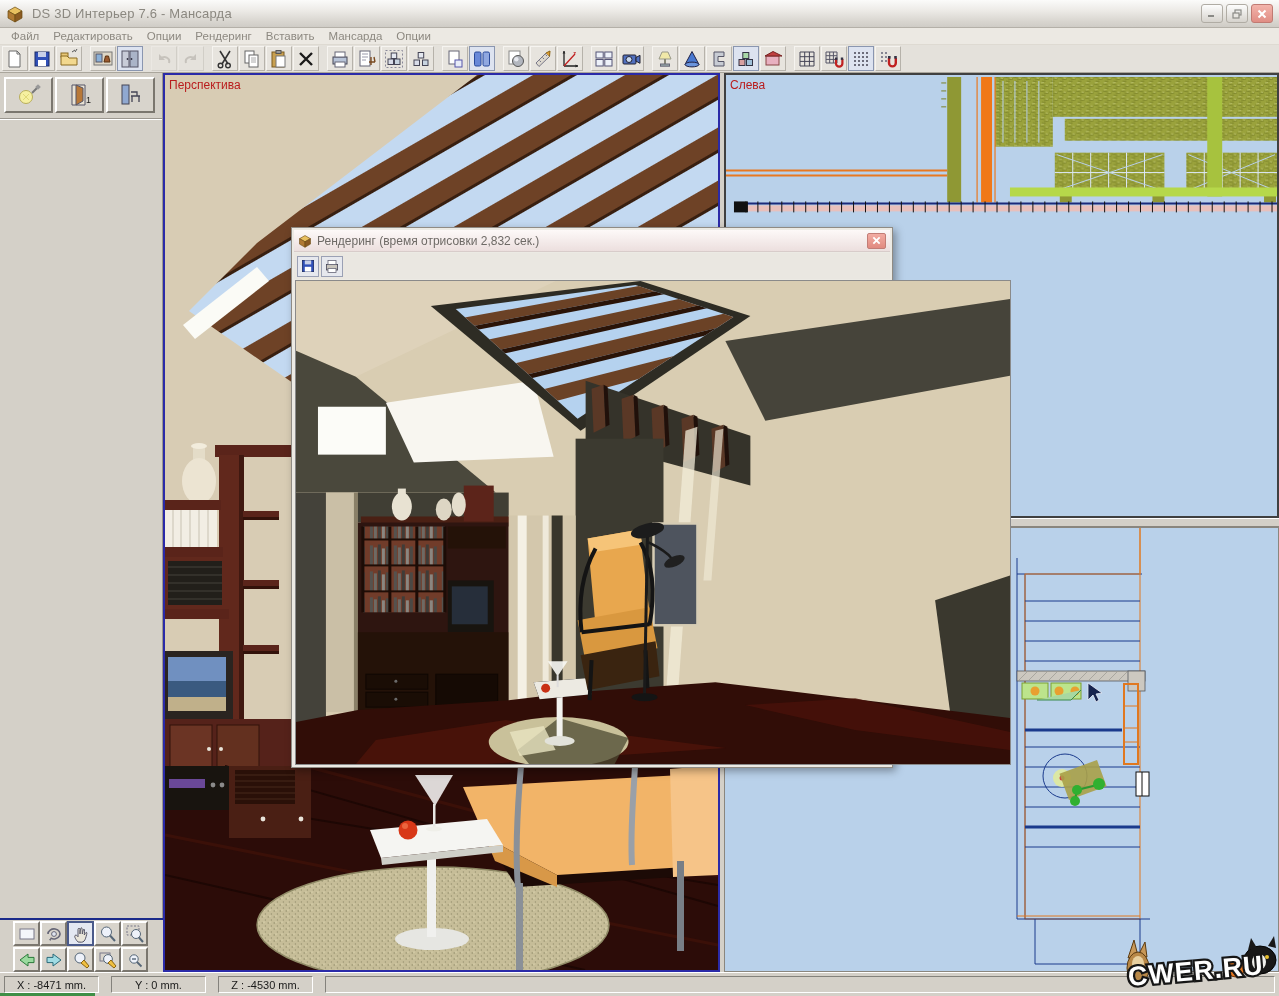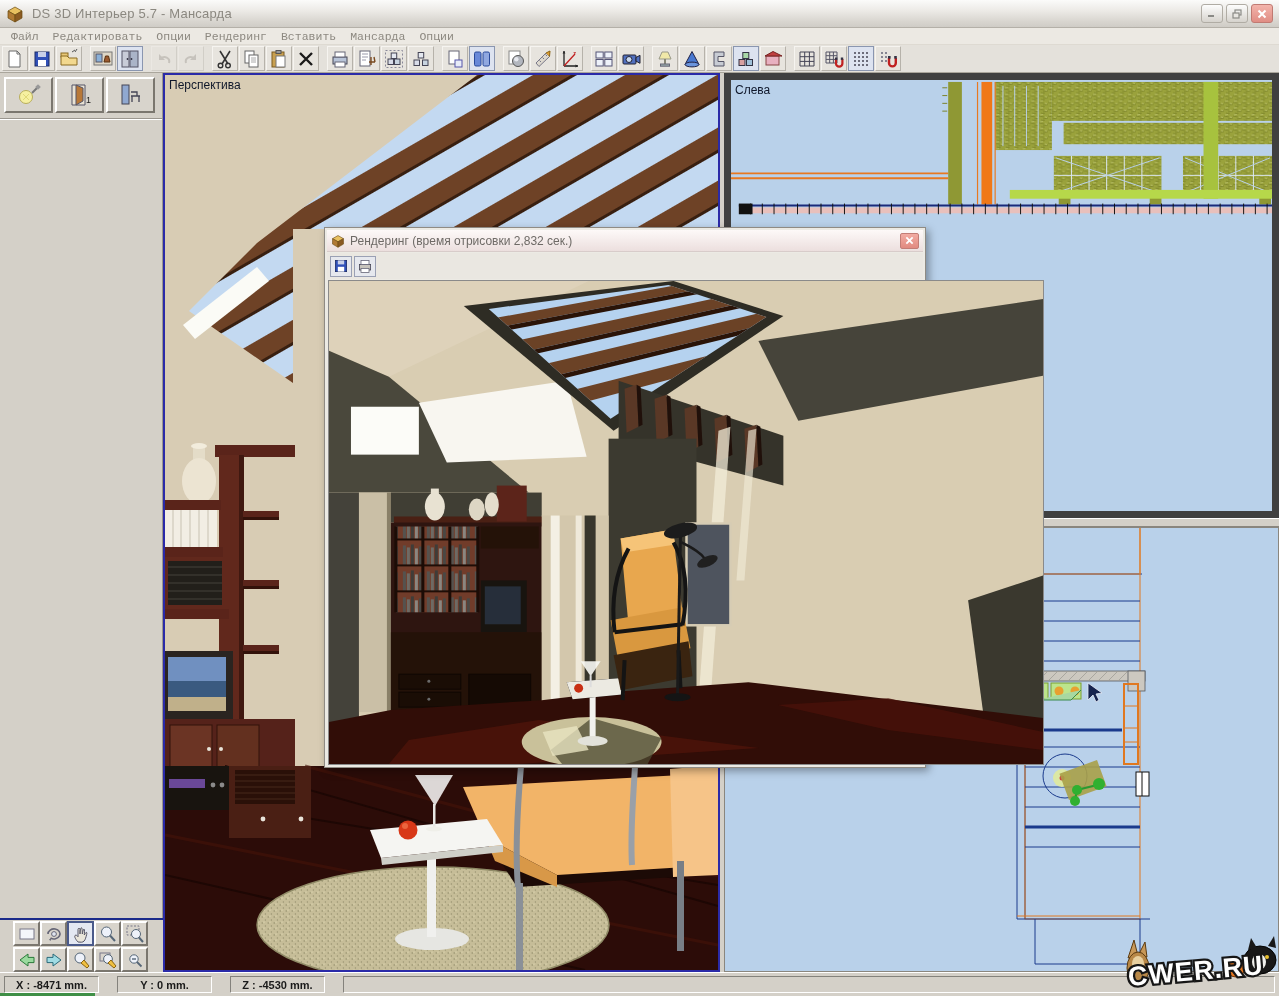--- a/index.html
+++ b/index.html
@@ -14,21 +14,21 @@
   .app-title { color:#8b8880; font-size:13px; margin-left:8px; letter-spacing:.2px; }
   .winbtns { margin-left:auto; display:flex; gap:3px; }
   .winbtn { width:22px; height:19px; border-radius:3px; border:1px solid #b0aca4;
     background:linear-gradient(to bottom,#fdfdfd,#d6d3cd); display:flex; align-items:center; justify-content:center; }
   .winbtn svg { display:block; }
   .winbtn.close { background:linear-gradient(to bottom,#f3b4ab,#e08d84); border-color:#c07a72; }
 
   
   .menubar { position:absolute; left:0; top:28px; width:1279px; height:17px; background:#ece9e3;
     display:flex; align-items:center; padding-left:4px; border-bottom:1px solid #dedad2; }
-  .menu-item { font-size:11.5px; color:#8d8981; padding:0 7px;font-family:Liberation Mono, monospace; }
+  .menu-item { font-size:11.5px; color:#8d8981; padding:0 7px; }
 
   
   .toolbar { position:absolute; left:0; top:45px; width:1279px; height:28px; background:#e4e1db;
     border-bottom:1px solid #aaa69c; display:flex; align-items:center; padding-left:2px; }
   .tgroup { display:flex; margin-right:7px; }
   .tbtn { width:26px; height:25px; display:flex; align-items:center; justify-content:center;
     border:1px solid; border-color:#f6f4f0 #b6b2aa #b6b2aa #f6f4f0; background:#e7e4de; margin-right:1px; }
   .tbtn.pressed { border-color:#8a96b0; background:#dde3f0; }
   .tbtn.disabled { opacity:.4; }
   .tbtn svg { display:block; }
@@ -44,67 +44,67 @@
   .navpanel { position:absolute; left:0; top:845px; width:163px; height:54px; border-top:2px solid #1a2a8a; background:#d4d0c8; padding:1px 0 0 13px; }
   .navrow { display:flex; }
   .nbtn { width:27px; height:25px; background:#d8d4cc; border:2px solid; border-color:#ffffff #7a766e #7a766e #ffffff;
     display:flex; align-items:center; justify-content:center; margin:0 0 1px 0; }
   .nbtn.active { border-color:#4a5a8a; background:#e4e8f2; }
 
   
   .viewport { position:absolute; overflow:hidden; }
   .vp-persp { left:163px; top:73px; width:557px; height:899px; border:2px solid #2a2aa8; background:#d8ccb4; }
   .vsplit  { position:absolute; left:720px; top:73px; width:4px; height:899px; background:#d4d0c8; }
-  .vp-left { left:724px; top:73px; width:555px; height:445px; border:7px solid #404040; background:#b9d1ea; }
+  .vp-left { left:724px; top:73px; width:555px; height:445px; border:2px solid #404040; background:#b9d1ea; }
   .hsplit  { position:absolute; left:724px; top:518px; width:555px; height:9px; background:#d4d0c8;
     border-top:1px solid #fff; border-bottom:1px solid #8a867e; }
   .vp-plan { left:724px; top:527px; width:555px; height:445px; border:1px solid #8a867e; background:#b9d1ea; }
-  .vp-label { position:absolute; left:4px; top:3px; font-size:12px; color:#0f172a; z-index:3; }
+  .vp-label { position:absolute; left:4px; top:3px; font-size:12px; color:#b91c1c; z-index:3; }
   .viewport svg.scene { position:absolute; inset:0; width:100%; height:100%; }
 
   
   .dialog { position:absolute; left:291px; top:227px; width:602px; height:541px; background:#eceae4;
-    border:1px solid #8f8b84; box-shadow:3px 3px 8px rgba(0,0,0,.35); z-index:10;margin-left:33px; }
+    border:1px solid #8f8b84; box-shadow:3px 3px 8px rgba(0,0,0,.35); z-index:10; }
   .dlg-titlebar { position:absolute; left:2px; top:2px; right:2px; height:22px;
     background:linear-gradient(to bottom,#fdf9f8,#ecdfde); border-bottom:1px solid #d8ccca;
     display:flex; align-items:center; padding:0 4px; }
   .dlg-title { font-size:12px; color:#6e6a66; margin-left:5px; }
   .dlg-close { margin-left:auto; width:19px; height:16px; border-radius:2px; border:1px solid #c27d76;
     background:linear-gradient(to bottom,#f2aca3,#e18a80); display:flex; align-items:center; justify-content:center; }
   .dlg-toolbar { position:absolute; left:2px; top:25px; right:2px; height:26px; background:#eae7e1;
     display:flex; align-items:center; padding-left:3px; gap:2px; }
   .dbtn { width:22px; height:21px; border:1px solid #9aa0b4; background:#e6e8ee;
     display:flex; align-items:center; justify-content:center; }
   .dlg-image { position:absolute; left:3px; top:52px; width:716px; height:485px; border:1px solid #8a8a8a; background:#d9cdb2; overflow:hidden; }
   .dlg-image svg { display:block; width:100%; height:100%; }
 
   
   .statusbar { position:absolute; left:0; top:972px; width:1279px; height:24px; background:#d4d0c8;
-    border-top:1px solid #fff; display:flex; align-items:center; gap:18px; padding:0 4px;font-weight:bold; }
+    border-top:1px solid #fff; display:flex; align-items:center; gap:12px; padding:0 4px; }
   .spanel { height:17px; border:1px solid; border-color:#84827c #ffffff #ffffff #84827c;
     font-size:11px; color:#1a1a1a; display:flex; align-items:center; justify-content:center; background:#d4d0c8; }
   .sp-x,.sp-y,.sp-z { width:95px; }
   .sp-rest { flex:1; }
   .bottom-sliver { position:absolute; left:0; top:993px; width:95px; height:3px; background:#3f8f46; }
 
   
   .watermark { position:absolute; left:1118px; top:930px; width:161px; height:64px; z-index:30; pointer-events:none; }
 </style>
 </head>
 <body>
 
 <div class="app">
 
   <div class="titlebar">
     <svg width="18" height="18" viewBox="0 0 18 18">
       <polygon points="2,6 9,2 16,6 9,10" fill="#e8c060" stroke="#6a4a10" stroke-width="0.7"></polygon>
       <polygon points="2,6 9,10 9,17 2,13" fill="#b07a34" stroke="#6a4a10" stroke-width="0.7"></polygon>
       <polygon points="9,10 16,6 16,13 9,17" fill="#8a5a22" stroke="#6a4a10" stroke-width="0.7"></polygon>
     </svg>
-    <span class="app-title">DS 3D Интерьер 5.7 - Мансарда</span>
+    <span class="app-title">DS 3D Интерьер 7.6 - Мансарда</span>
     <div class="winbtns">
       <div class="winbtn">
         <svg width="10" height="9" viewBox="0 0 10 9">
             <rect x="1" y="6" width="6" height="2" fill="#8a8a86"></rect>
           </svg>
       </div>
       <div class="winbtn">
         <svg width="11" height="10" viewBox="0 0 11 10">
           <rect x="3" y="1" width="6" height="5" fill="none" stroke="#8a8a86" stroke-width="1.2"></rect>
           <rect x="1" y="4" width="6" height="5" fill="#e8e6e2" stroke="#8a8a86" stroke-width="1.2"></rect>

